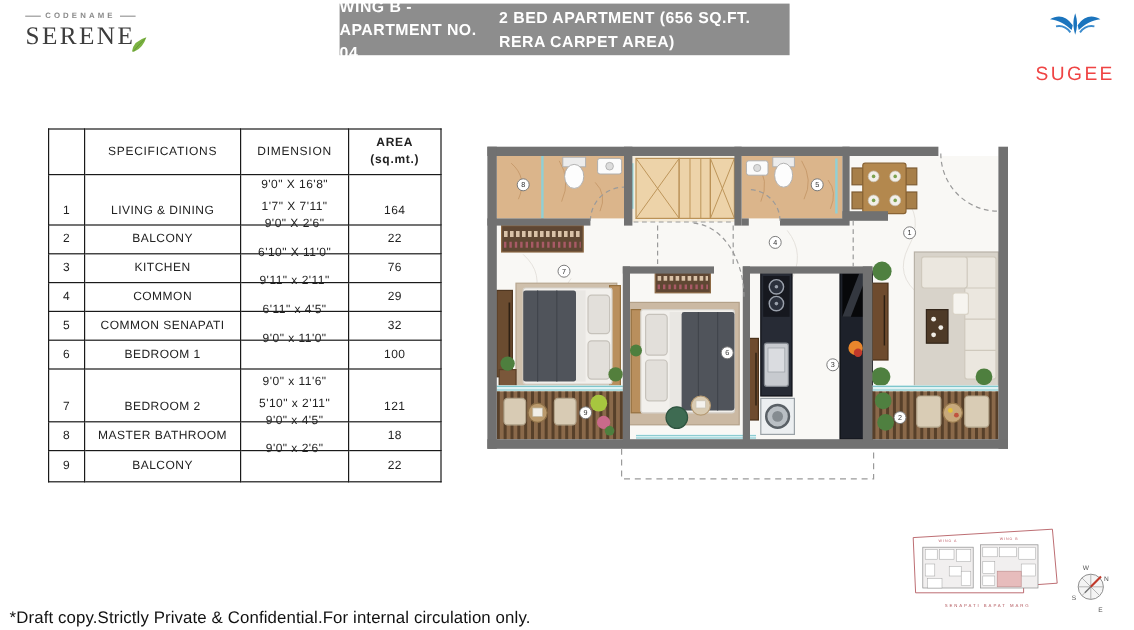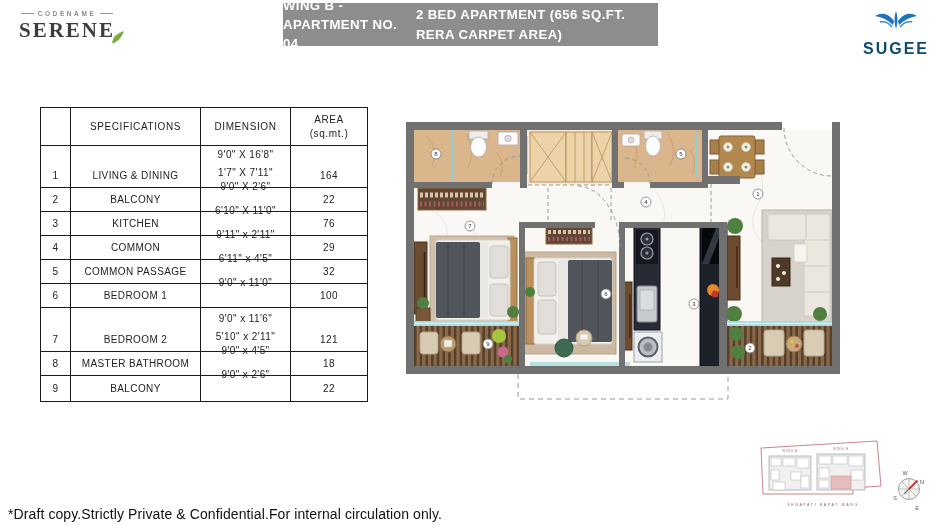--- a/index.html
+++ b/index.html
@@ -5,45 +5,45 @@
   html,body{margin:0;padding:0;background:#ffffff;}
   .page{position:relative;width:945px;height:525px;background:#ffffff;overflow:hidden;
         font-family:"Liberation Sans",sans-serif;color:#222;}
 
   
   .serene-logo{position:absolute;left:12px;top:10px;width:110px;text-align:center;}
   .codename-row{display:flex;align-items:center;justify-content:center;gap:4px;
         font-size:6.5px;letter-spacing:2.6px;color:#8a8a8a;font-weight:600;}
   .codename-row .rule{display:inline-block;width:13px;height:0;border-top:1px solid #9a9a9a;}
   .serene-word{position:relative;display:inline-block;margin-top:1px;
-        font-family:"Liberation Serif",serif;font-weight:bold;font-size:21px;
+        font-family:"Liberation Serif",serif;font-weight:normal;font-size:21px;
         letter-spacing:2px;color:#3d3d3d;}
   .leaf{position:absolute;right:-11px;bottom:-2px;}
 
   .sugee-logo{position:absolute;left:860px;top:8px;width:72px;text-align:center;}
-  .sugee-word{font-size:16px;font-weight:bold;letter-spacing:2px;color:#0c4a6e;margin-top:4px;}
+  .sugee-word{font-size:16px;font-weight:normal;letter-spacing:2px;color:#ef4444;margin-top:17px;}
 
   
   .banner{position:absolute;left:283px;top:3px;width:375px;height:43px;background:#8d8d8d;
         display:flex;align-items:center;justify-content:center;
         color:#ffffff;font-size:13.2px;font-weight:600;letter-spacing:.4px;line-height:1.45;}
 
   
   .spec-table{position:absolute;left:40px;top:107px;border-collapse:collapse;
         table-layout:fixed;width:327px;}
   .spec-table td,.spec-table th{border:1.2px solid #1a1a1a;text-align:center;
         font-size:10px;font-weight:400;color:#222;letter-spacing:.4px;padding:0;}
   .spec-table th{font-size:10px;letter-spacing:.6px;}
   tr.hdr{height:38px;margin-left:17px;} tr.r-tall1{height:41px;} tr.r-n{height:24px;}
   tr.r-tall7{height:44px;} tr.r-last{height:26px;}
   .dimcell{position:relative;font-size:9.5px;}
   .dim-up{position:absolute;top:-7px;left:0;right:0;text-align:center;}
   tr.tall td{vertical-align:bottom;padding-bottom:6px;}
   tr.tall .dimcell div{line-height:1.75;}
-  .area-hdr{line-height:1.35;font-weight:400;}
+  .area-hdr{line-height:1.35;font-weight:700;}
 
   
   .disclaimer{position:absolute;left:8px;top:506px;font-size:14px;color:#111;letter-spacing:.1px;}
 
   
   .plan-svg{position:absolute;left:406px;top:122px;}
   .keyplan-svg{position:absolute;left:753px;top:436px;}
   .compass-svg{position:absolute;left:886px;top:462px;}
   svg text{font-family:"Liberation Sans",sans-serif;}
 </style>
@@ -130,21 +130,21 @@
     <tr class="r-n">
       <td>4</td>
       <td>COMMON</td>
       <td class="dimcell">
             <span class="dim-up">9'11" x 2'11"</span>
           </td>
       <td>29</td>
     </tr>
     <tr class="r-n">
       <td>5</td>
-      <td>COMMON PASSAGE</td>
+      <td>COMMON SENAPATI</td>
       <td class="dimcell">
             <span class="dim-up">6'11" x 4'5"</span>
           </td>
       <td>32</td>
     </tr>
     <tr class="r-n">
       <td>6</td>
       <td>BEDROOM 1</td>
       <td class="dimcell">
             <span class="dim-up">9'0" x 11'0"</span>

